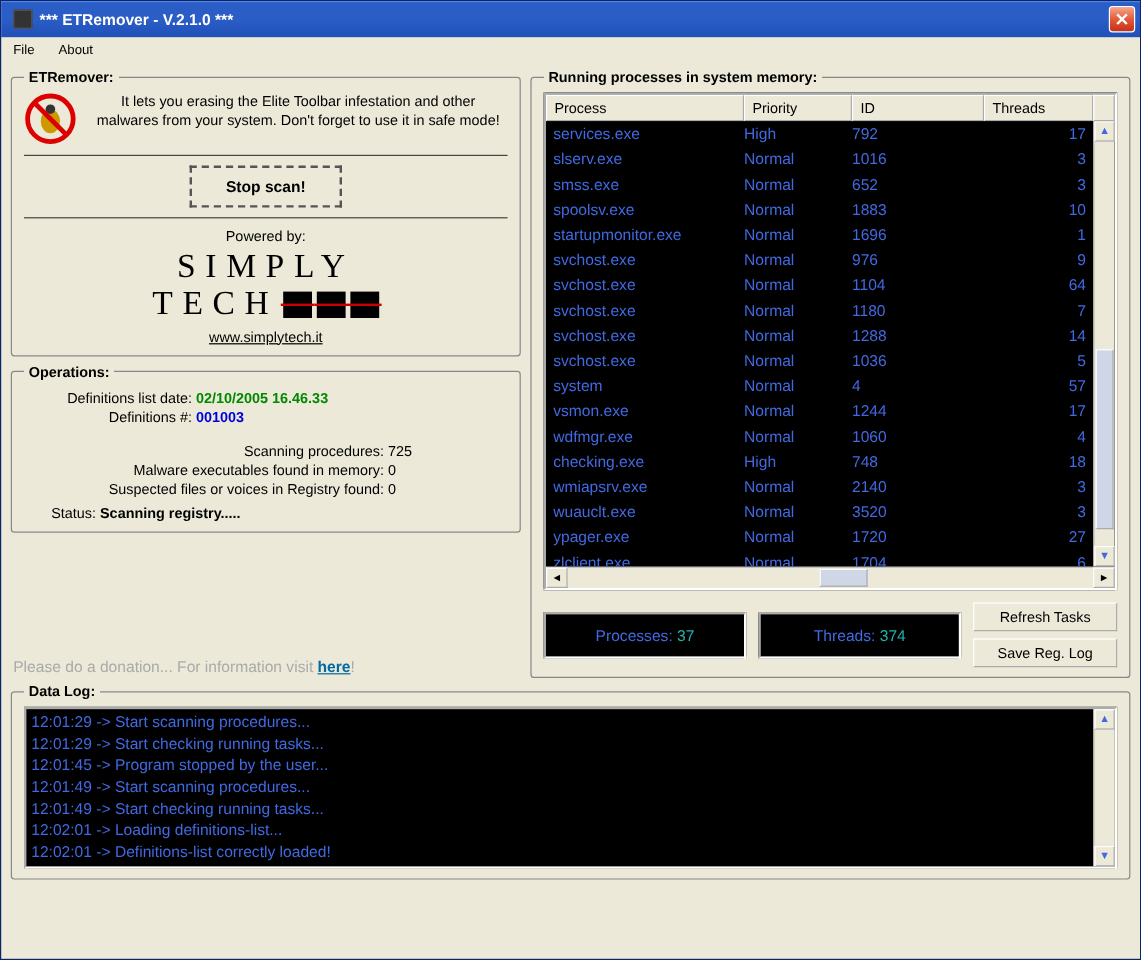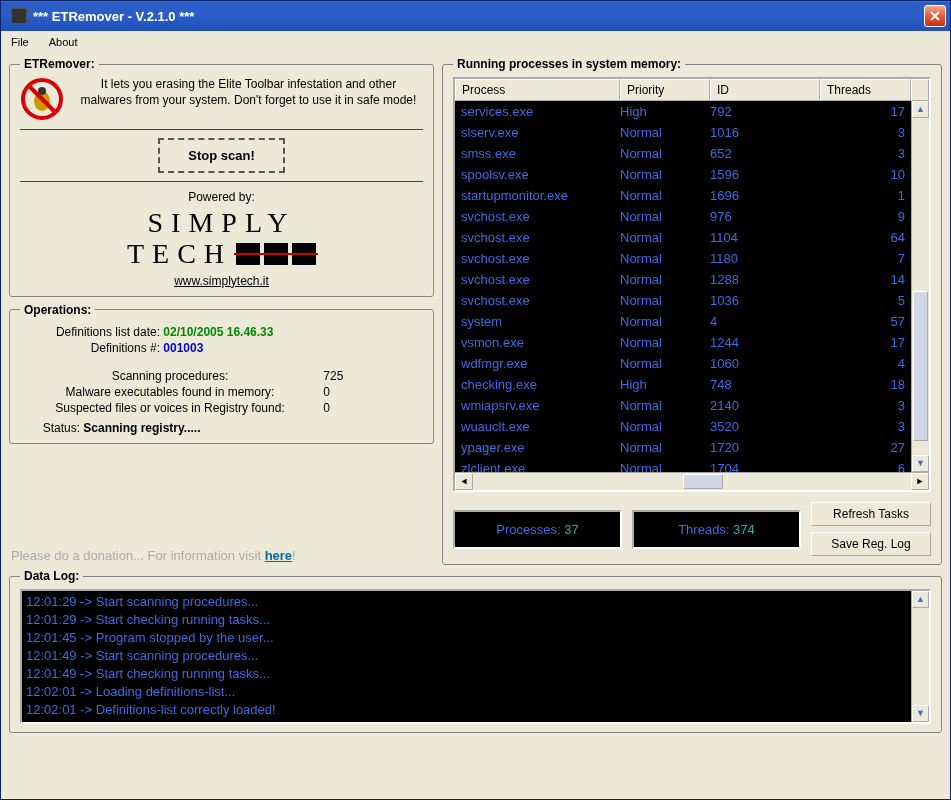--- a/index.html
+++ b/index.html
@@ -147,21 +147,21 @@
     position: absolute;
     left: -2px; right: -2px; top: 10px;
     height: 2px;
     background: #c00;
   }
   .logo-url { text-align: center; text-decoration: underline; font-size: 12px; margin-top: 4px; cursor: pointer; }
   .ops-line { margin: 2px 0; font-size: 12px; }
   .ops-label { display: inline-block; width: 140px; text-align: right; }
   .ops-val-green { color: #008800; font-weight: bold; }
   .ops-val-blue { color: #0000dd; font-weight: bold; }
-  .ops-right-label { display: inline-block; width: 300px; text-align: center; }
+  .ops-right-label { display: inline-block; width: 300px; text-align: right; }
   .status-line { margin-top: 6px; font-size: 12px; }
   .status-line b { font-weight: bold; }
   .donation {
     color: #aaa;
     font-size: 13px;
     margin-top: auto;
     padding: 6px 2px 2px 2px;
   }
   .donation a { color: #0369a1; font-weight: bold; text-decoration: underline; cursor: pointer; }
   .process-table-wrap {
@@ -407,21 +407,21 @@
                   </div>
                   <div class="prow">
                     <span class="c1">smss.exe</span>
                     <span class="c2">Normal</span>
                     <span class="c3">652</span>
                     <span class="c4">3</span>
                   </div>
                   <div class="prow">
                     <span class="c1">spoolsv.exe</span>
                     <span class="c2">Normal</span>
-                    <span class="c3">1596</span>
+                    <span class="c3">1883</span>
                     <span class="c4">10</span>
                   </div>
                   <div class="prow">
                     <span class="c1">startupmonitor.exe</span>
                     <span class="c2">Normal</span>
                     <span class="c3">1696</span>
                     <span class="c4">1</span>
                   </div>
                   <div class="prow">
                     <span class="c1">svchost.exe</span>

